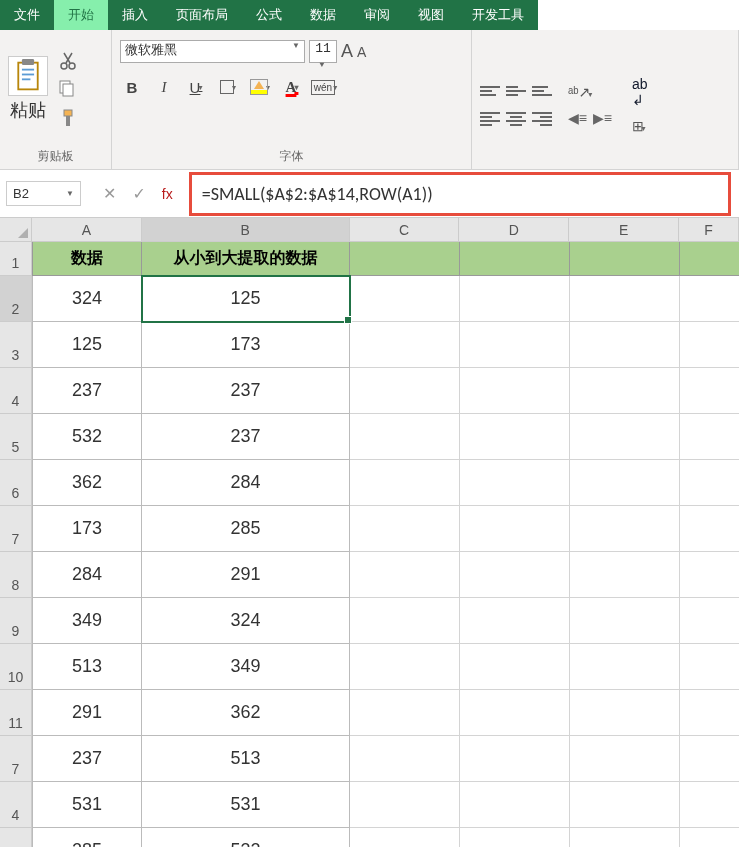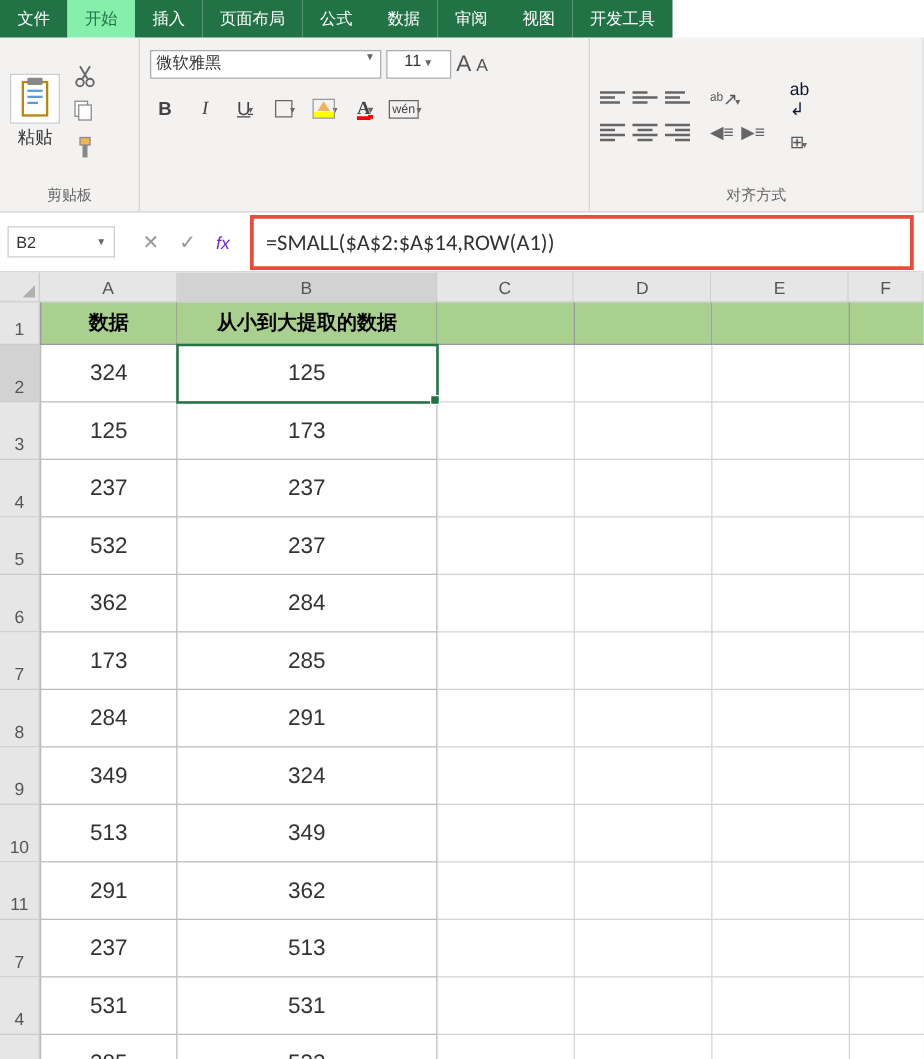--- a/index.html
+++ b/index.html
@@ -21,21 +21,21 @@
     .clipboard-main { display: flex; flex-direction: column; align-items: center; gap: 2px; }
     .paste-icon { width: 40px; height: 40px; background: #fff; border: 1px solid #ccc; display: flex; align-items: center; justify-content: center; }
     .paste-icon svg { width: 30px; height: 34px; }
     .clip-side { display: flex; flex-direction: column; gap: 8px; margin-left: 4px; }
     .scissors, .brush { width: 20px; height: 20px; }
     
     
     .font-row1 { display: flex; align-items: center; gap: 4px; }
     .font-select { border: 1px solid #ababab; background: #fff; height: 23px; padding: 0 4px; font-size: 13px; }
     .font-name { width: 185px; }
-    .font-size { width: 52px; text-align: center; }
+    .font-size { width: 28px; text-align: center; font-family: Liberation Mono, monospace; }
     .aa-big { font-size: 18px; color: #555; }
     .aa-small { font-size: 14px; color: #555; }
     .font-row2 { display: flex; align-items: center; gap: 8px; margin-top: 12px; }
     .font-btn { width: 24px; height: 24px; display: flex; align-items: center; justify-content: center; font-size: 15px; color: #444; cursor: pointer; }
     .bold { font-weight: bold; }
     .italic { font-style: italic; font-family: serif; }
     .underline { text-decoration: underline; }
     .border-btn { border: 1px solid #666; width: 14px; height: 14px; display:inline-block; }
     .fill-btn { width: 18px; height: 16px; background: linear-gradient(to bottom, transparent 70%, #ffff00 70%); border: 1px solid #999; position: relative; }
     .fill-btn::before { content:""; position:absolute; top:1px; left:3px; width:10px; height:8px; background:#f4b353; clip-path: polygon(0 100%, 50% 0, 100% 100%); }
@@ -45,23 +45,23 @@
     
     
     .align-col { display: flex; flex-direction: column; gap: 10px; }
     .align-row { display: flex; gap: 6px; }
     .align-btn { width: 20px; height: 18px; display:flex; flex-direction:column; justify-content:center; gap:2px; cursor:pointer;}
     .align-btn span { height:2px; background:#666; }
     .align-a { font-size:14px; color:#555;text-align:center; }
     
     
     .formula-area { display: flex; align-items: center; height: 48px; border-bottom: 1px solid #ccc; }
-    .name-box { width: 86px; border: 1px solid #ccc; margin: 6px; padding: 4px 6px; background: #fff; display:flex; justify-content:space-between; align-items:center; font-size:13px; }
+    .name-box { width: 75px; border: 1px solid #ccc; margin: 6px; padding: 4px 6px; background: #fff; display:flex; justify-content:space-between; align-items:center; font-size:13px; }
     .fx-icons { display: flex; gap: 16px; padding: 0 16px; color: #999; align-items:center; }
-    .fx-icons .fx { font-style: italic; color: #6d28d9; font-size:14px; }
+    .fx-icons .fx { color: #b91c1c; font-size:14px; }
     .formula-input { flex: 1; border: 3px solid #e74c3c; padding: 8px 10px; margin-right: 8px; font-size: 18px; color:#333; font-family: Calibri, Arial, sans-serif; }
     
     
     .grid-area { overflow: hidden; }
     .col-headers { display: flex; }
     .corner { width: 32px; height: 24px; background: #e6e6e6; border-right: 1px solid #ccc; border-bottom: 1px solid #ccc; position:relative; }
     .corner::after { content:""; position:absolute; right:3px; bottom:3px; width:0; height:0; border-left:10px solid transparent; border-bottom:10px solid #b0b0b0; }
     .col-h { height: 24px; background: #e6e6e6; border-right: 1px solid #ccc; border-bottom: 1px solid #ccc; text-align: center; line-height: 24px; color: #555; font-size:14px; }
     .col-A { width: 110px; } .col-B { width: 208px; } .col-C, .col-D, .col-E { width: 110px; } .col-F { width: 60px; }
     .col-h.sel { background: #d2d2d2; }
@@ -108,21 +108,21 @@
       <div class="clipboard-main">
         <div class="paste-icon">
           <svg viewBox="0 0 24 28">
               <rect x="4" y="3" width="16" height="22" fill="#fff" stroke="#b8860b" stroke-width="1.5"></rect>
               <rect x="7" y="0" width="10" height="5" rx="1" fill="#888"></rect>
               <rect x="7" y="8" width="10" height="1.5" fill="#5b9bd5"></rect>
               <rect x="7" y="12" width="10" height="1.5" fill="#5b9bd5"></rect>
               <rect x="7" y="16" width="7" height="1.5" fill="#5b9bd5"></rect>
             </svg>
         </div>
-        <div style="font-size:14px;">粘贴</div>
+        <div style="font-size:18px;">粘贴</div>
       </div>
       <div class="clip-side">
         <div class="scissors"><svg viewBox="0 0 20 20">
               <path d="M6 2 L12 12 M14 2 L8 12" stroke="#666" stroke-width="1.5" fill="none"></path>
               <circle cx="6" cy="15" r="3" fill="none" stroke="#666" stroke-width="1.5"></circle>
               <circle cx="14" cy="15" r="3" fill="none" stroke="#666" stroke-width="1.5"></circle>
             </svg></div>
         <div><svg width="18" height="18" viewBox="0 0 18 18">
               <rect x="2" y="2" width="10" height="12" fill="#fff" stroke="#888"></rect>
               <rect x="5" y="5" width="10" height="12" fill="#fff" stroke="#888"></rect>
@@ -156,20 +156,21 @@
             <span class="fill-btn"></span>
             <span class="dd">▾</span>
           </span>
         <span class="font-btn font-color">A<span class="dd">▾</span></span>
         <span class="font-btn">
             <span class="wen-btn">wén</span>
             <span class="dd">▾</span>
           </span>
       </div>
     </div>
+    <div class="ribbon-group-label">字体</div>
   </div>
 
   <div class="ribbon-group" style="flex:1;">
     <div class="ribbon-top" style="padding-top:6px;">
       <div class="align-col">
         <div class="align-row">
           <div class="align-btn">
               <span style="width:100%"></span>
               <span style="width:60%"></span>
               <span style="width:80%"></span>
@@ -213,21 +214,20 @@
         <div class="align-row">
           <span style="font-size:14px;color:#666;">◀≡</span>
           <span style="font-size:14px;color:#666;">▶≡</span>
         </div>
       </div>
       <div class="align-col" style="margin-left:14px;">
         <div style="font-size:14px;color:#0f172a;">ab<br>↲</div>
         <div style="font-size:14px;color:#555;">⊞<span class="dd">▾</span></div>
       </div>
     </div>
-    <div class="ribbon-group-label">对齐方式</div>
   </div>
 </div>
 
 <div class="formula-area">
   <div class="name-box">
     <span>B2</span>
     <span class="dd">▼</span>
   </div>
   <div class="fx-icons">
     <span style="font-size:16px;">✕</span>

